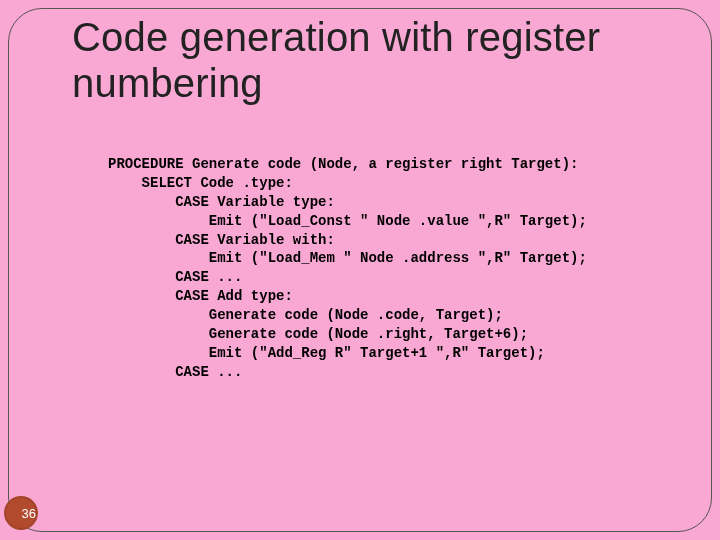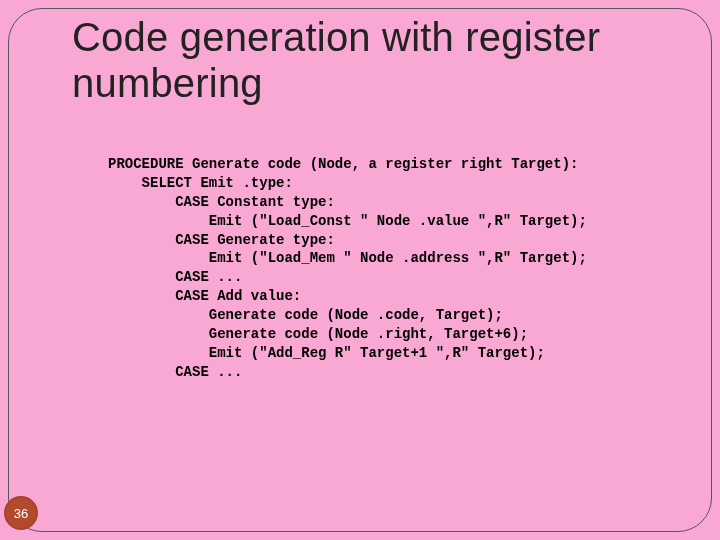--- a/index.html
+++ b/index.html
@@ -47,40 +47,40 @@
     bottom: 10px;
     width: 34px;
     height: 34px;
     border-radius: 50%;
     background: #b24a2e;
     color: #fff;
     font-size: 13px;
     font-family: Arial, sans-serif;
     display: flex;
     align-items: center;
-    justify-content: center;
+    justify-content: flex-end;
     border: 2px solid rgba(0,0,0,0.08);
   }
 </style>
 </head>
 <body>
 
 <div class="slide">
   <div class="frame"></div>
 
   <h1 class="title">Code generation with register numbering</h1>
 
   <pre class="code"><span>PROCEDURE Generate code (Node, a register right Target):</span>
-<span>    SELECT Emit .type:</span>
-<span>        CASE Constant type:</span>
+<span>    SELECT Code .type:</span>
+<span>        CASE Variable type:</span>
 <span>            Emit ("Load_Const " Node .value ",R" Target);</span>
-<span>        CASE Generate type:</span>
+<span>        CASE Variable with:</span>
 <span>            Emit ("Load_Mem " Node .address ",R" Target);</span>
 <span>        CASE ...</span>
-<span>        CASE Add value:</span>
+<span>        CASE Add type:</span>
 <span>            Generate code (Node .code, Target);</span>
 <span>            Generate code (Node .right, Target+6);</span>
 <span>            Emit ("Add_Reg R" Target+1 ",R" Target);</span>
 <span>        CASE ...</span></pre>
 
   <div class="pagenum">
     <span>36</span>
   </div>
 </div>
 

